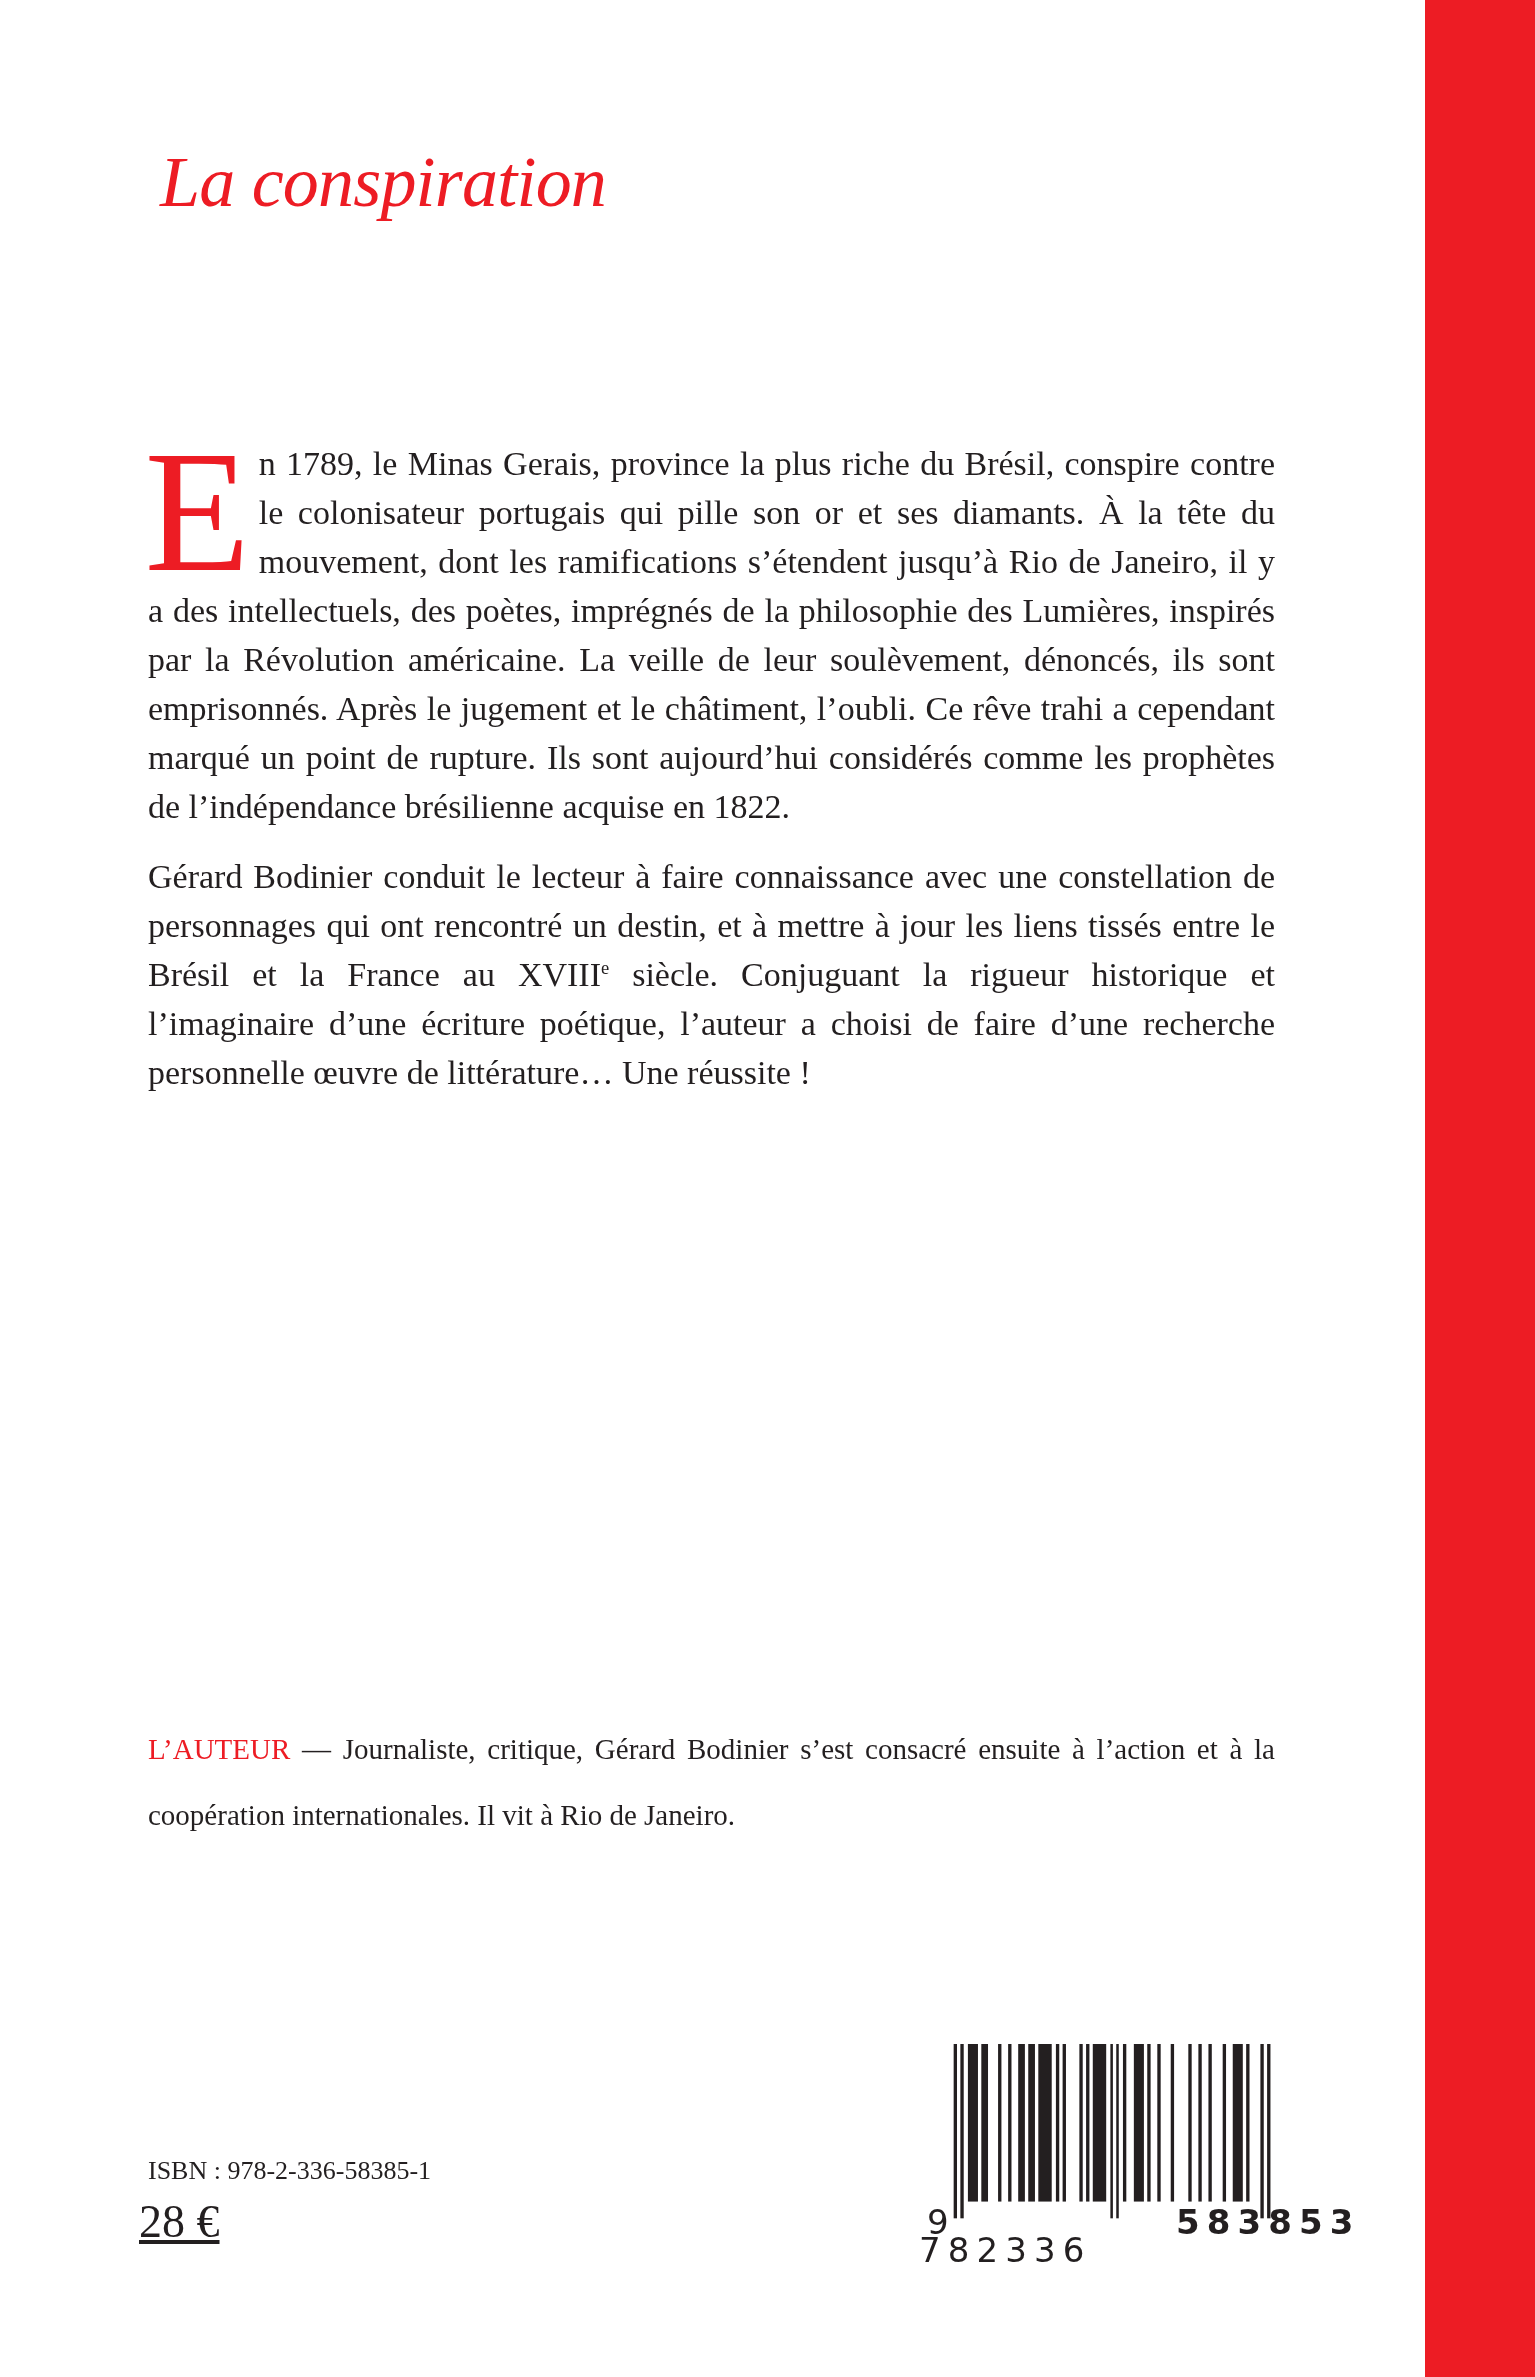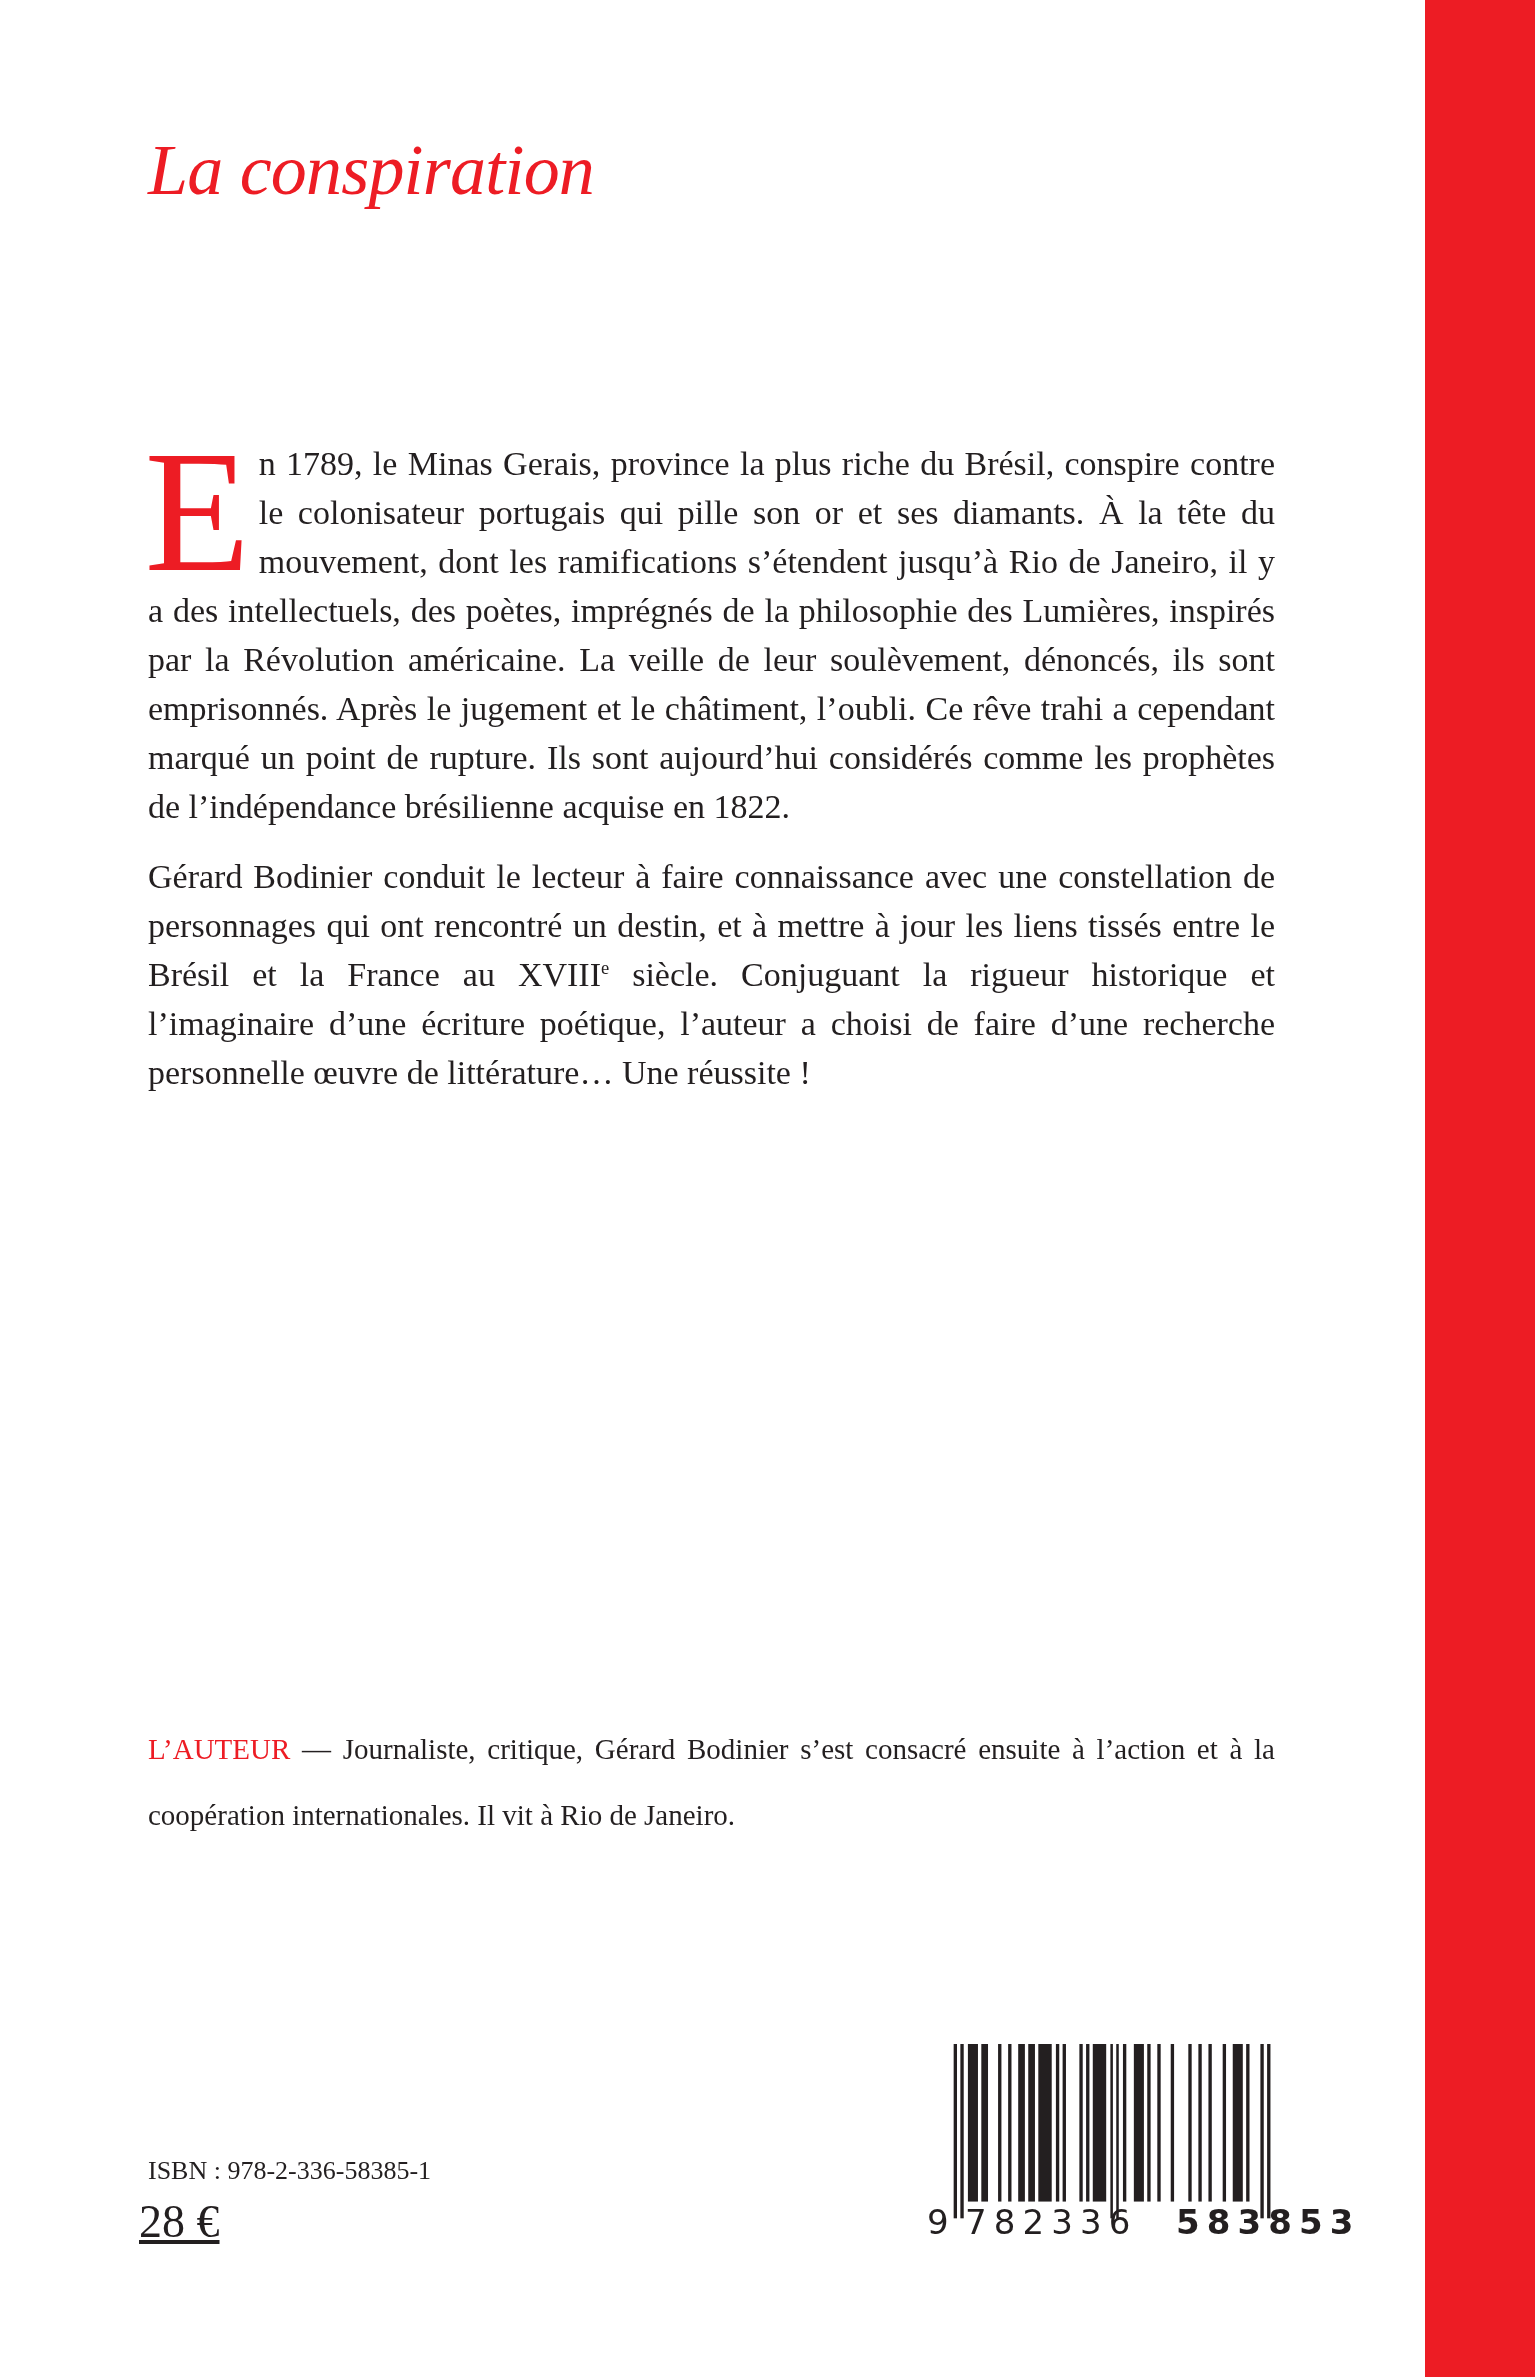--- a/index.html
+++ b/index.html
@@ -44,29 +44,29 @@
   .barcode {
     position: absolute; left: 926px; top: 2044px; width: 352px; height: 201px;
   }
   .barcode svg { display: block; }
   .barcode-digits {
     position: absolute; top: 2204px; font-family: "DejaVu Sans", sans-serif;
     font-size: 34px; line-height: 37px; color: #231f20; white-space: nowrap;
     letter-spacing: 7.1px;
   }
   .bd-first { left: 927px; letter-spacing: 0; }
-  .bd-left { left: 965px; }
+  .bd-left { left: 919px; margin-top: 28px; }
   .bd-right { left: 1176px; font-weight: bold; }
 </style>
 </head>
 <body>
 
 <div class="spine-bar"></div>
 
-<h1 class="title" style="margin:0;font-weight:normal;">La conspiration</h1>
+<h1 class="title" style="margin:12px;font-weight:normal;">La conspiration</h1>
 
 <div class="body-text">
   <p><span class="dropcap">E</span><span>n 1789, le Minas Gerais, province la plus riche du Brésil, conspire contre le colonisateur portugais qui pille son or et ses diamants. À la tête du mouvement, dont les ramifications s’étendent  jusqu’à Rio de Janeiro, il y a des intellectuels, des poètes, imprégnés de la philosophie des Lumières, inspirés par la Révolution américaine. La veille de leur soulèvement, dénoncés, ils sont emprisonnés. Après le jugement et le châtiment, l’oubli. Ce rêve trahi a cependant marqué un point de rupture. Ils sont aujourd’hui considérés comme les prophètes de l’indépendance brésilienne acquise en 1822.</span></p>
   <p><span>Gérard Bodinier conduit le lecteur à faire connaissance avec une constellation de personnages qui ont rencontré un destin, et à mettre à jour les liens tissés entre le Brésil et la France au XVIII</span><sup style="font-size:18.5px;line-height:0;">e</sup><span> siècle. Conjuguant la rigueur historique et l’imaginaire d’une écriture poétique, l’auteur a choisi de faire d’une recherche personnelle œuvre de littérature… Une réussite !</span></p>
 </div>
 
 <div class="author"><span class="author-label">L’AUTEUR</span><span> — Journaliste, critique, Gérard Bodinier s’est consacré ensuite à l’action et à la coopération internationales. Il vit à Rio de Janeiro.</span></div>
 
 <div class="isbn">ISBN : 978-2-336-58385-1</div>
 <div class="price">28 €</div>

